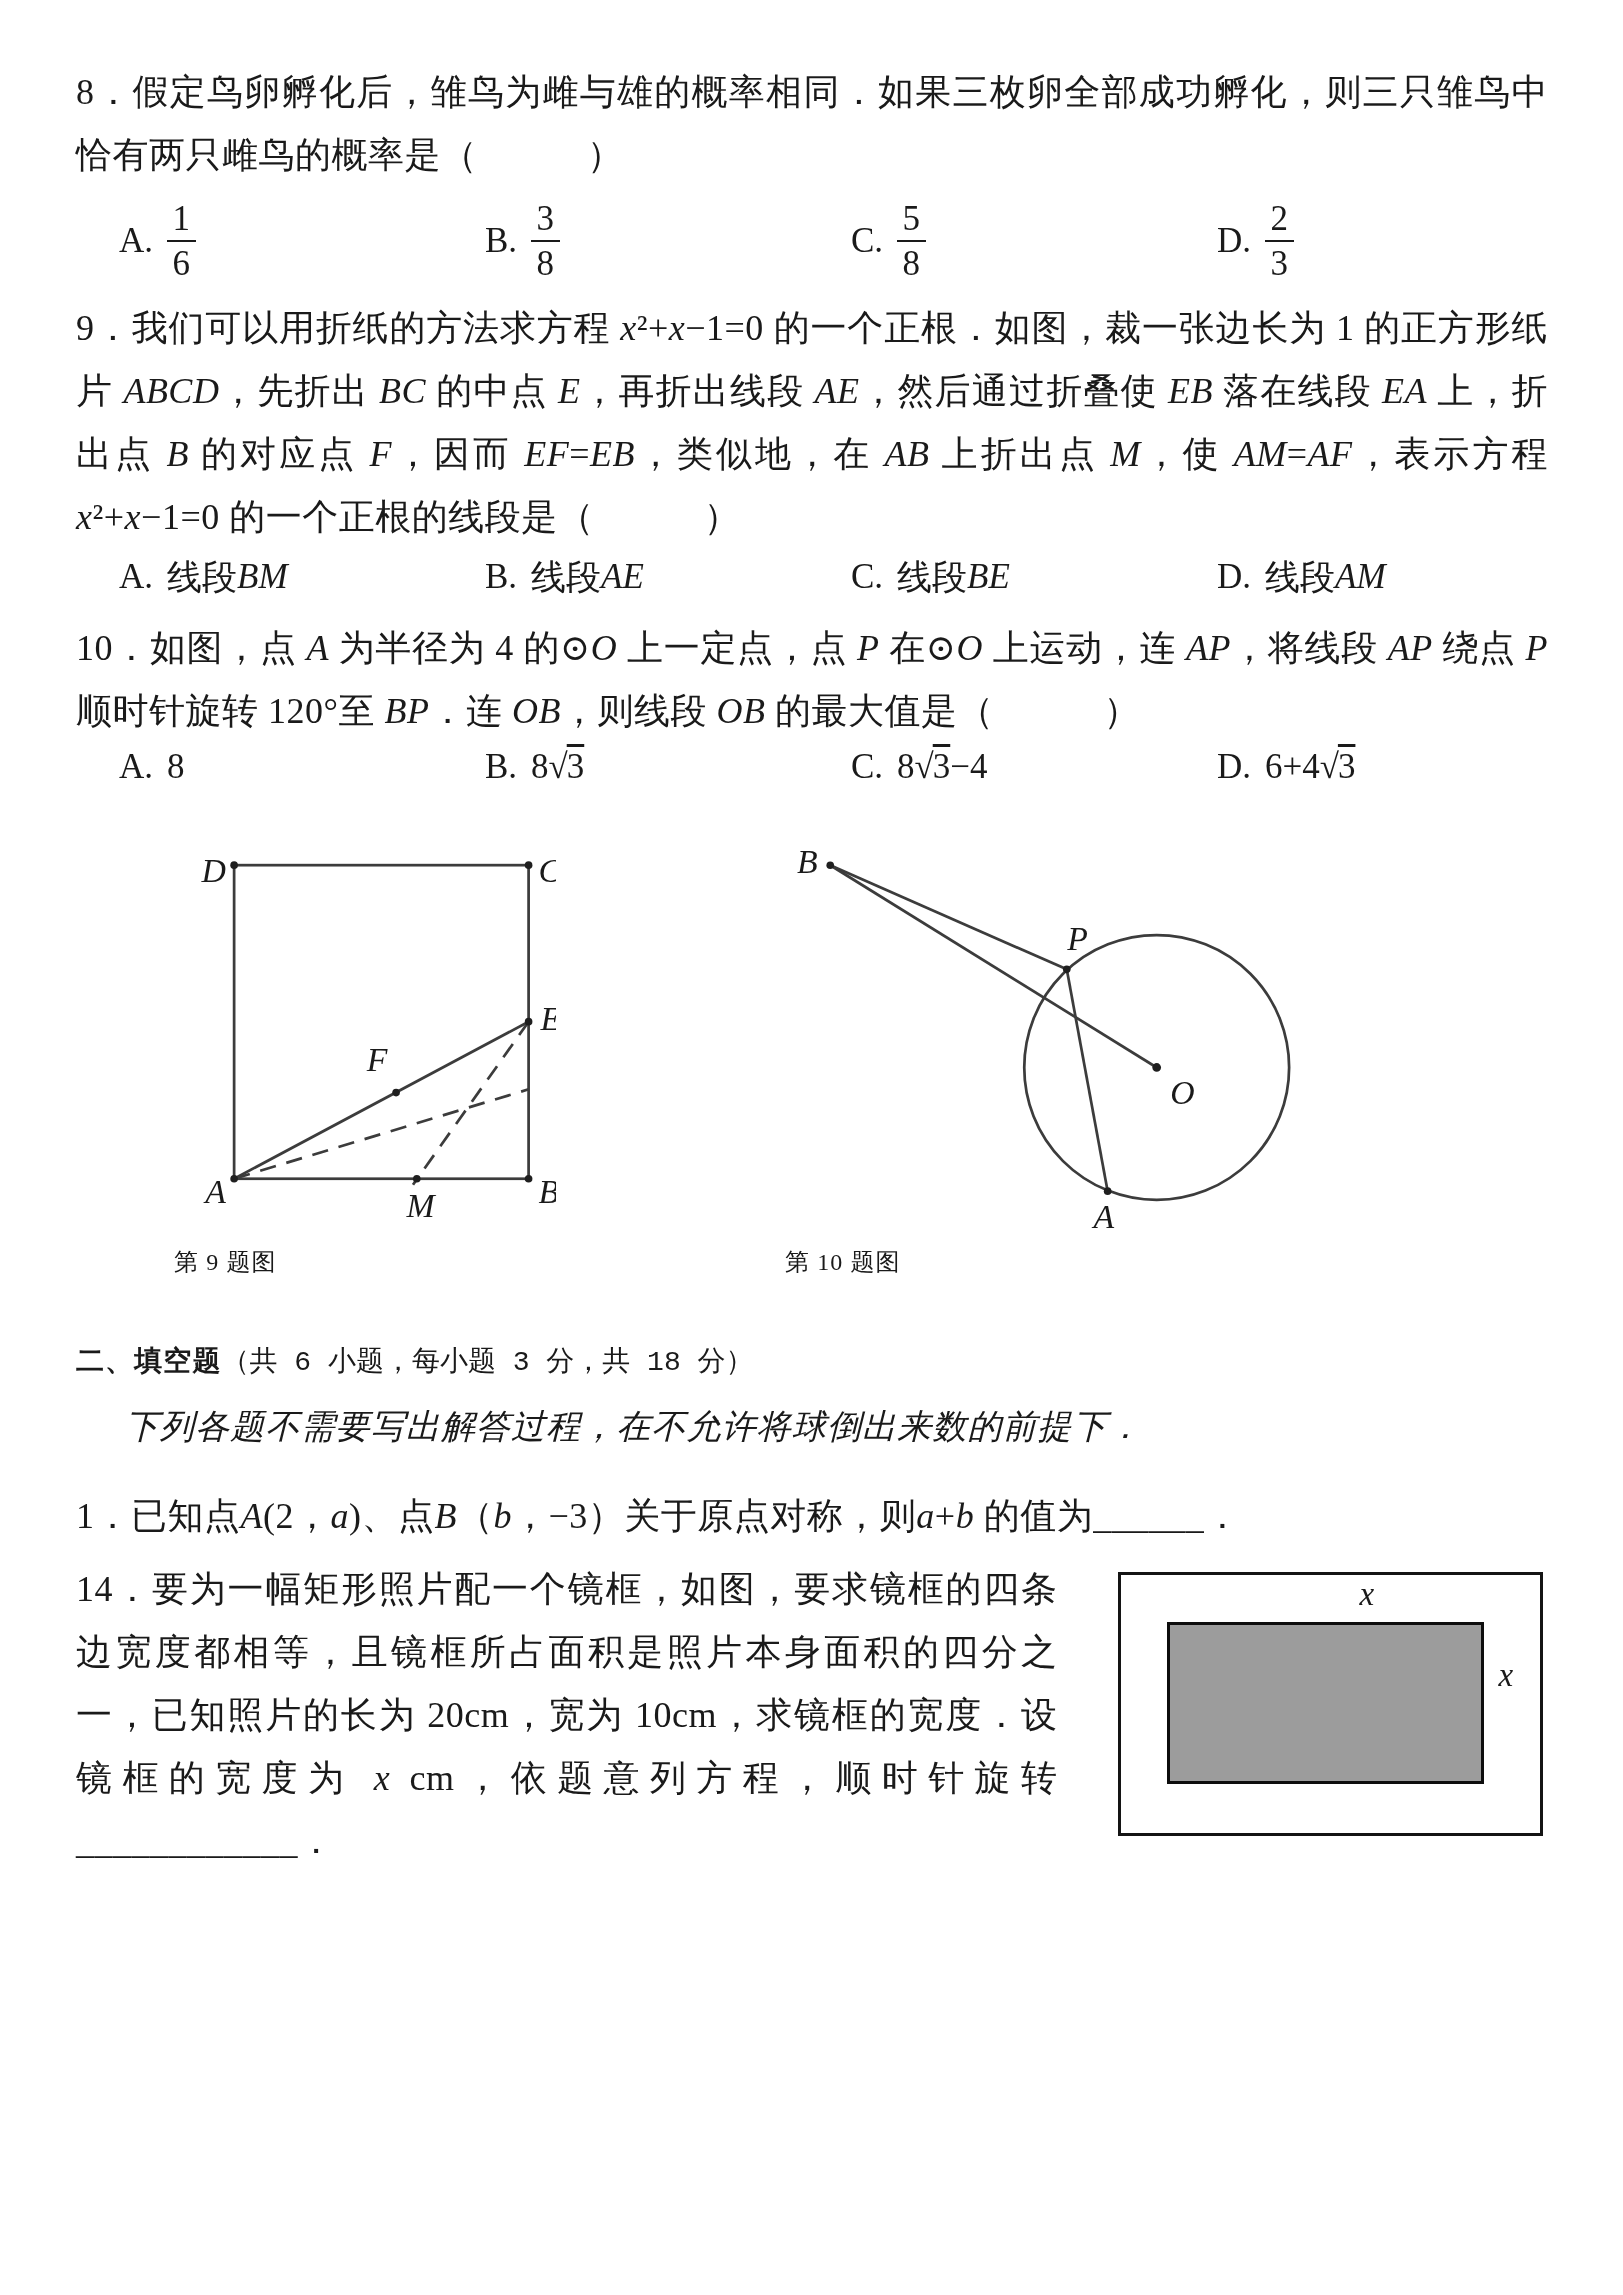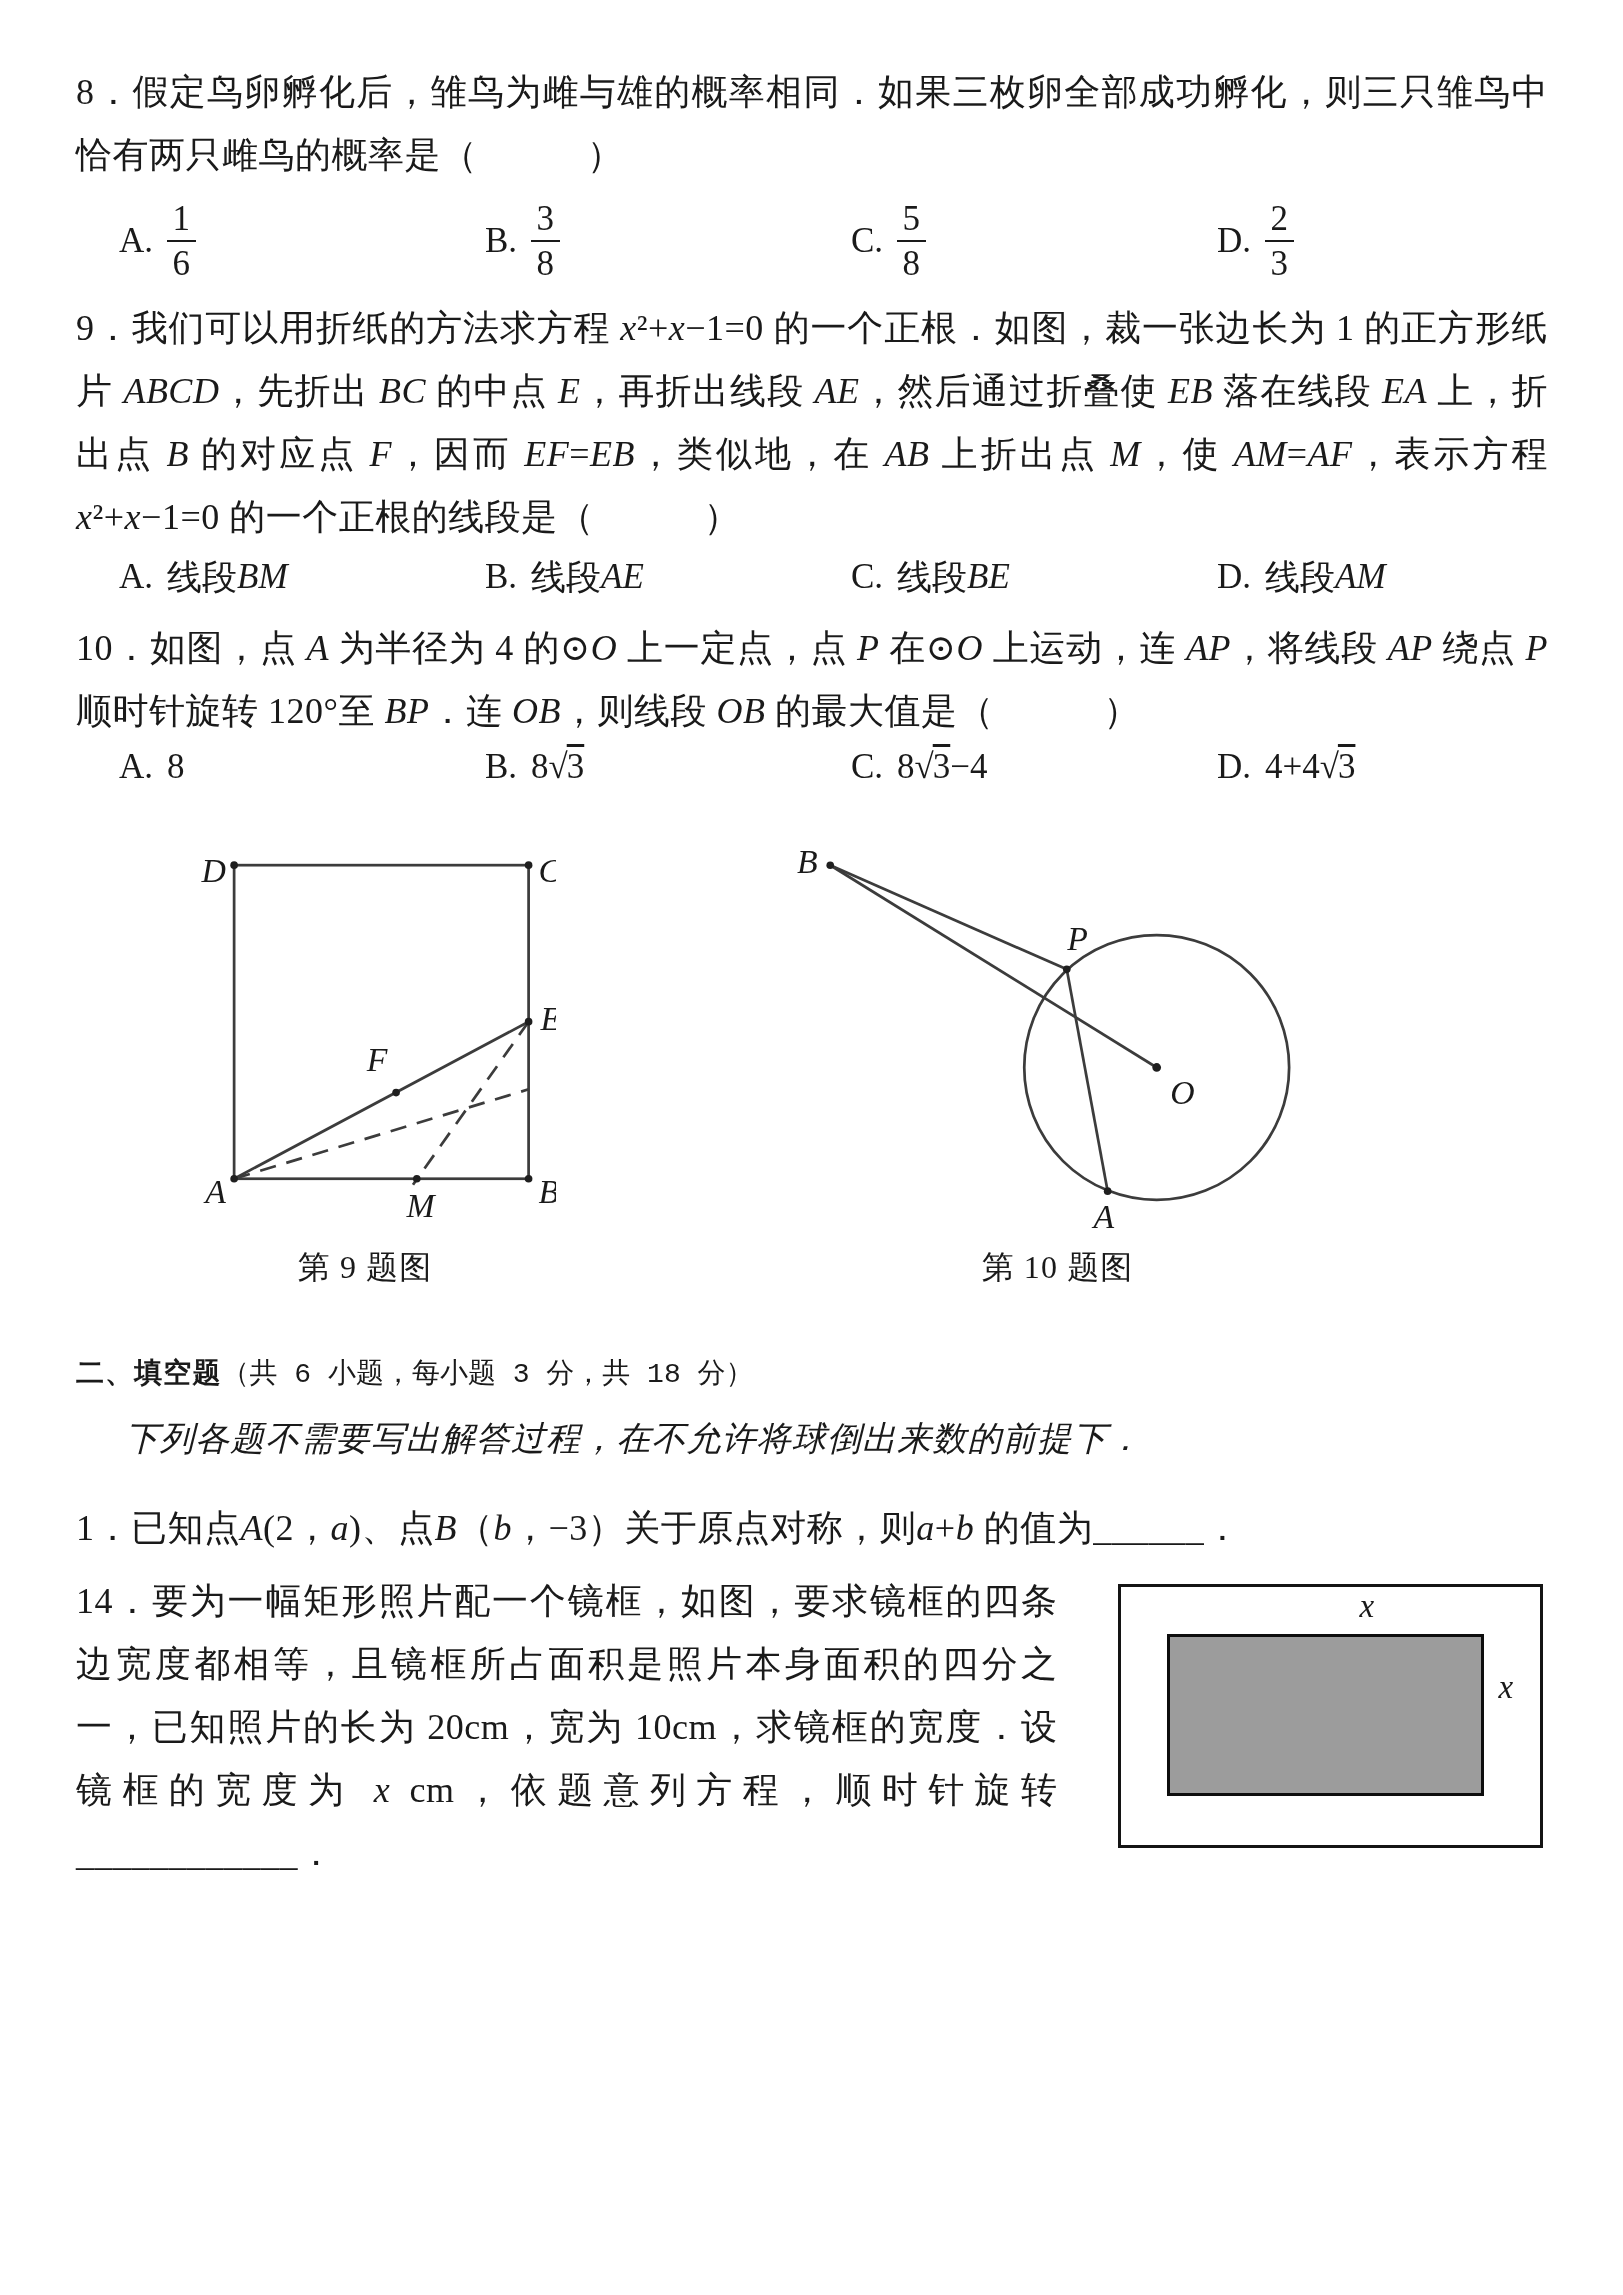--- a/index.html
+++ b/index.html
@@ -27,21 +27,21 @@
   .frac { display:inline-flex; flex-direction:column; align-items:center; line-height:1.12; }
   .frac .num { padding:0 5.5px 2.2px 5.5px; border-bottom:2.7px solid #1a1a1a; }
   .frac .den { padding:2.2px 5.5px 0 5.5px; }
   .opts-plain, .opts-rad { margin:4.4px 0 16.4px 0; }
   .radsign { margin-right:-1.1px; }
   .rad { text-decoration:overline; }
 
   
   .figures { display:flex; align-items:flex-start; margin:40px 0 0 98px; gap:229px; }
   figure { margin:0; }
-  figcaption { font-size:32px; text-align:center; margin-top:7.6px; letter-spacing:1.1px; }
+  figcaption { font-size:24px; text-align:left; margin-top:7.6px; letter-spacing:1.1px; }
   .geo-label { font-style:italic; font-size:62px; font-family:"Liberation Serif","DejaVu Serif",serif; fill:#1a1a1a; }
   .stroke { stroke:#3c3c3c; stroke-width:5; fill:none; }
   .dashed { stroke-dasharray:30 20; }
   .dot { fill:#1f1f1f; stroke:none; }
 
   
   .sec-header { font-size:28px; margin:64px 0 0 0; font-weight:normal;font-family:Liberation Mono, monospace; }
   .sec-header .bold { font-weight:bold; letter-spacing:1.1px; }
   .note { font-size:34px; font-style:italic; margin:24px 0 0 49px; letter-spacing:1.1px; }
 
@@ -145,21 +145,21 @@
         </div>
         <div class="opt">
           <span class="olabel">C.</span>
           <span>8</span>
           <span class="radsign">√</span>
           <span class="rad">3</span>
           <span>−4</span>
         </div>
         <div class="opt">
           <span class="olabel">D.</span>
-          <span>4+4</span>
+          <span>6+4</span>
           <span class="radsign">√</span>
           <span class="rad">3</span>
           <span></span>
         </div>
       </div>
     </section>
 
     <div class="figures">
       <figure>
         <svg width="382" height="409" viewBox="0 0 700 750">

